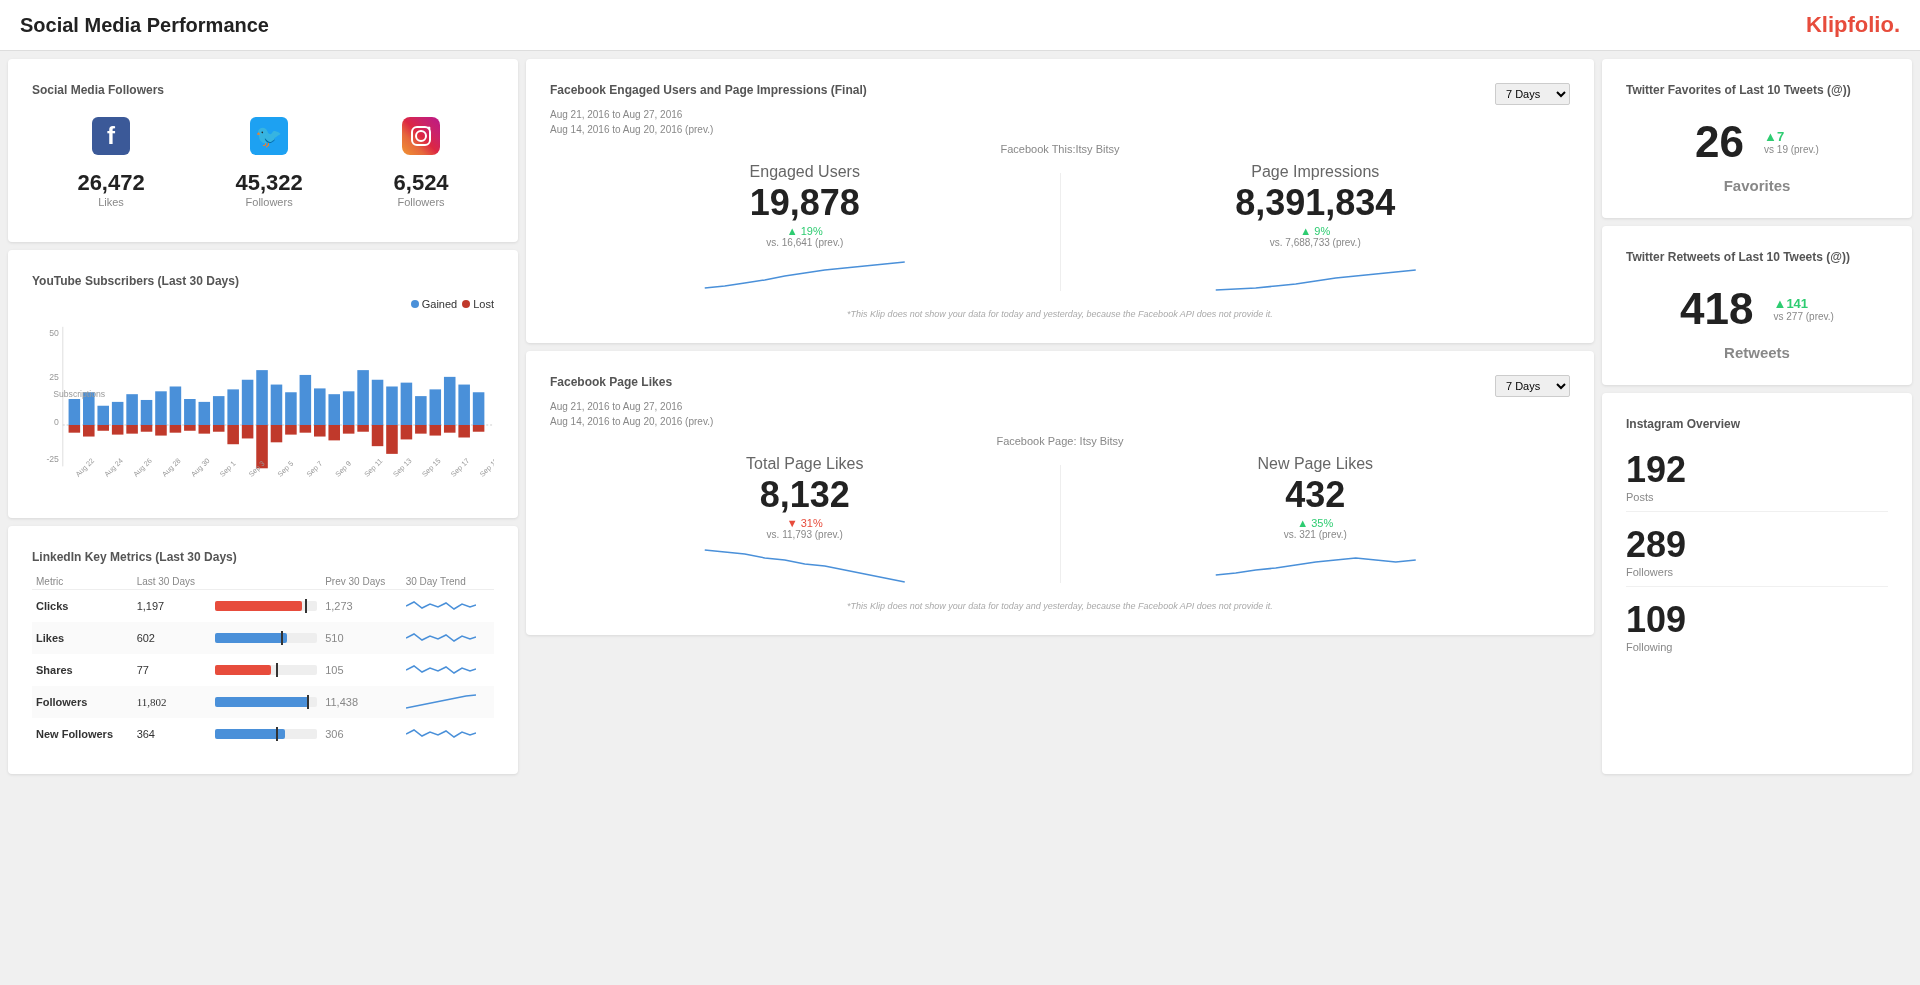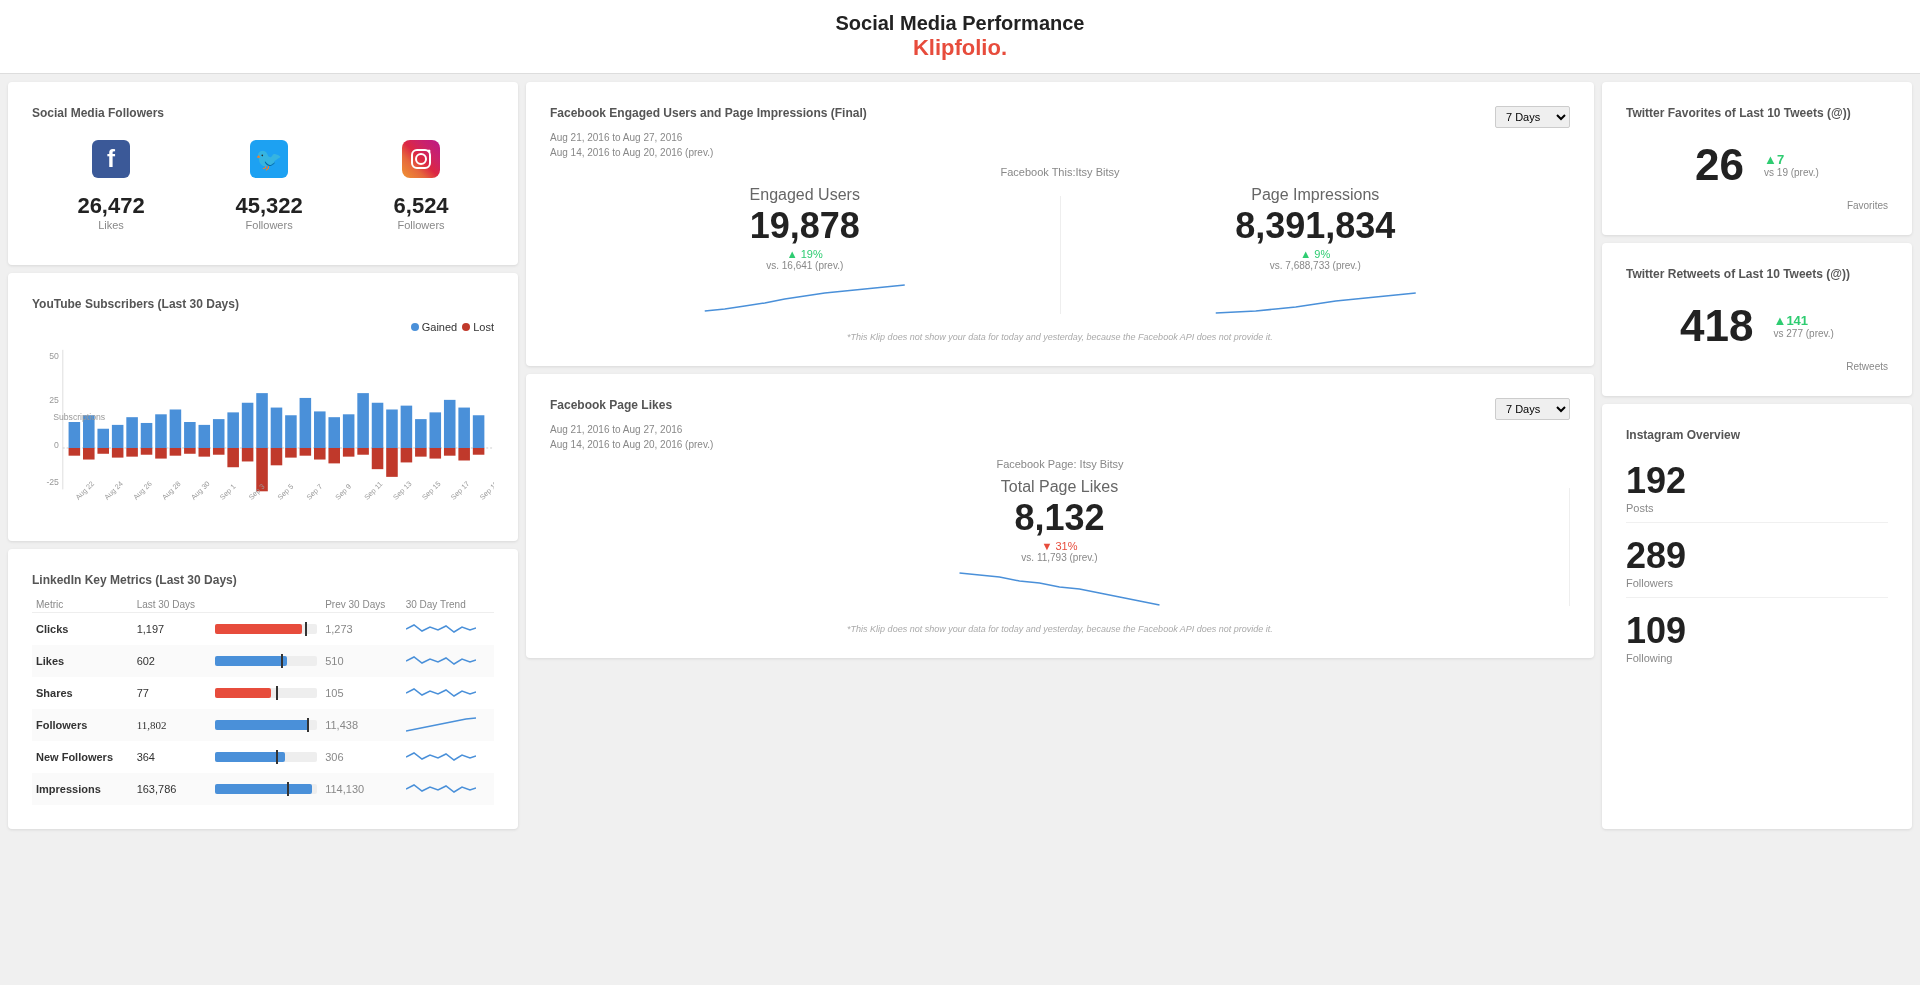--- a/index.html
+++ b/index.html
@@ -9,21 +9,20 @@
       color: #333;
       font-size: 12px;
     }
     .top-bar {
       background: #fff;
       padding: 12px 20px;
       display: flex;
       justify-content: space-between;
       align-items: center;
       border-bottom: 1px solid #ddd;
-      flex-direction: column;
     }
     .top-bar h1 { font-size: 20px; font-weight: bold; color: #222; }
     .klipfolio-logo { font-size: 22px; font-weight: bold; color: #333; }
     .klipfolio-logo span { color: #e74c3c; }
     .dashboard {
       display: grid;
       grid-template-columns: 510px 1fr 310px;
       grid-template-rows: auto auto auto;
       gap: 8px;
       padding: 8px;
@@ -78,21 +77,21 @@
     .fb-metric-prev { font-size: 10px; color: #888; }
     .up-arrow { color: #2ecc71; }
     .down-arrow { color: #e74c3c; }
     .fb-disclaimer { font-size: 9px; color: #aaa; text-align: center; margin-top: 8px; font-style: italic; }
     .fb-divider { width: 1px; background: #eee; margin: 10px 0; }
     .fb-metrics-wrapper { display: flex; align-items: stretch; }
     .tw-main { display: flex; align-items: center; justify-content: center; gap: 20px; padding: 10px 0; }
     .tw-count { font-size: 44px; font-weight: bold; color: #222; }
     .tw-delta { font-size: 13px; font-weight: bold; }
     .tw-delta-sub { font-size: 10px; color: #888; }
-    .tw-label { font-size: 10px; color: #888; text-align: right; }
+    .tw-label { font-size: 15px; color: #888; text-align: center; font-weight: bold; }
     .ig-metrics { display: flex; flex-direction: column; gap: 4px; }
     .ig-metric { padding: 8px 0; border-bottom: 1px solid #f0f0f0; }
     .ig-metric:last-child { border-bottom: none; }
     .ig-metric-value { font-size: 36px; font-weight: bold; color: #222; }
     .ig-metric-label { font-size: 11px; color: #888; }
 
     
     .left-col { grid-column: 1; display: flex; flex-direction: column; gap: 8px; }
     .center-col { grid-column: 2; display: flex; flex-direction: column; gap: 8px; }
     .right-col { grid-column: 3; display: flex; flex-direction: column; gap: 8px; }
@@ -336,34 +335,20 @@
                 <div class="bar-container">
                   <div class="bar-fill" style="width: 68%; background: rgb(74, 144, 217);"></div>
                   <div class="bar-marker" style="left: 60%;"></div>
                 </div>
               </td>
               <td style="font-size: 11px; color: rgb(136, 136, 136);">306</td>
               <td><svg width="70" height="22" viewBox="0 0 70 22">
                   <polyline points="0,12 8,8 16,14 24,10 32,13 40,9 48,15 56,10 64,13 70,11" fill="none" stroke="#4a90d9" stroke-width="1.5"></polyline>
                 </svg></td>
             </tr>
-            <tr>
-              <td class="metric-name">Impressions</td>
-              <td style="font-size: 11px;">163,786</td>
-              <td style="width: 110px;">
-                <div class="bar-container">
-                  <div class="bar-fill" style="width: 95%; background: rgb(74, 144, 217);"></div>
-                  <div class="bar-marker" style="left: 70%;"></div>
-                </div>
-              </td>
-              <td style="font-size: 11px; color: rgb(136, 136, 136);">114,130</td>
-              <td><svg width="70" height="22" viewBox="0 0 70 22">
-                  <polyline points="0,12 8,8 16,14 24,10 32,13 40,9 48,15 56,10 64,13 70,11" fill="none" stroke="#4a90d9" stroke-width="1.5"></polyline>
-                </svg></td>
-            </tr>
           </tbody>
       </table>
     </div>
 
   </div>
 
   <div class="center-col">
 
     <div class="card">
       <div class="fb-header">
@@ -426,20 +411,29 @@
         <div class="fb-metric">
           <div class="fb-metric-label">Total Page Likes</div>
           <div class="fb-metric-value">8,132</div>
           <div class="fb-metric-change down-arrow">▼ <span>31%</span></div>
           <div class="fb-metric-prev">vs. 11,793 (prev.)</div>
           <svg width="100%" height="50" viewBox="0 0 200 50">
             <polyline points="0,10 20,12 40,14 60,18 80,20 100,24 120,26 140,30 160,34 180,38 200,42" fill="none" stroke="#4a90d9" stroke-width="1.5"></polyline>
           </svg>
         </div>
         <div class="fb-divider"></div>
+        <div class="fb-metric">
+          <div class="fb-metric-label">New Page Likes</div>
+          <div class="fb-metric-value">432</div>
+          <div class="fb-metric-change up-arrow">▲ <span>35%</span></div>
+          <div class="fb-metric-prev">vs. 321 (prev.)</div>
+          <svg width="100%" height="50" viewBox="0 0 200 50">
+            <polyline points="0,35 20,33 40,30 60,28 80,25 100,22 120,20 140,18 160,20 180,22 200,20" fill="none" stroke="#4a90d9" stroke-width="1.5"></polyline>
+          </svg>
+        </div>
       </div>
       <div class="fb-disclaimer">*This Klip does not show your data for today and yesterday, because the Facebook API does not provide it.</div>
     </div>
 
   </div>
 
   <div class="right-col">
 
     <div class="card">
       <div class="card-title">Twitter Favorites of Last 10 Tweets (@))</div>

